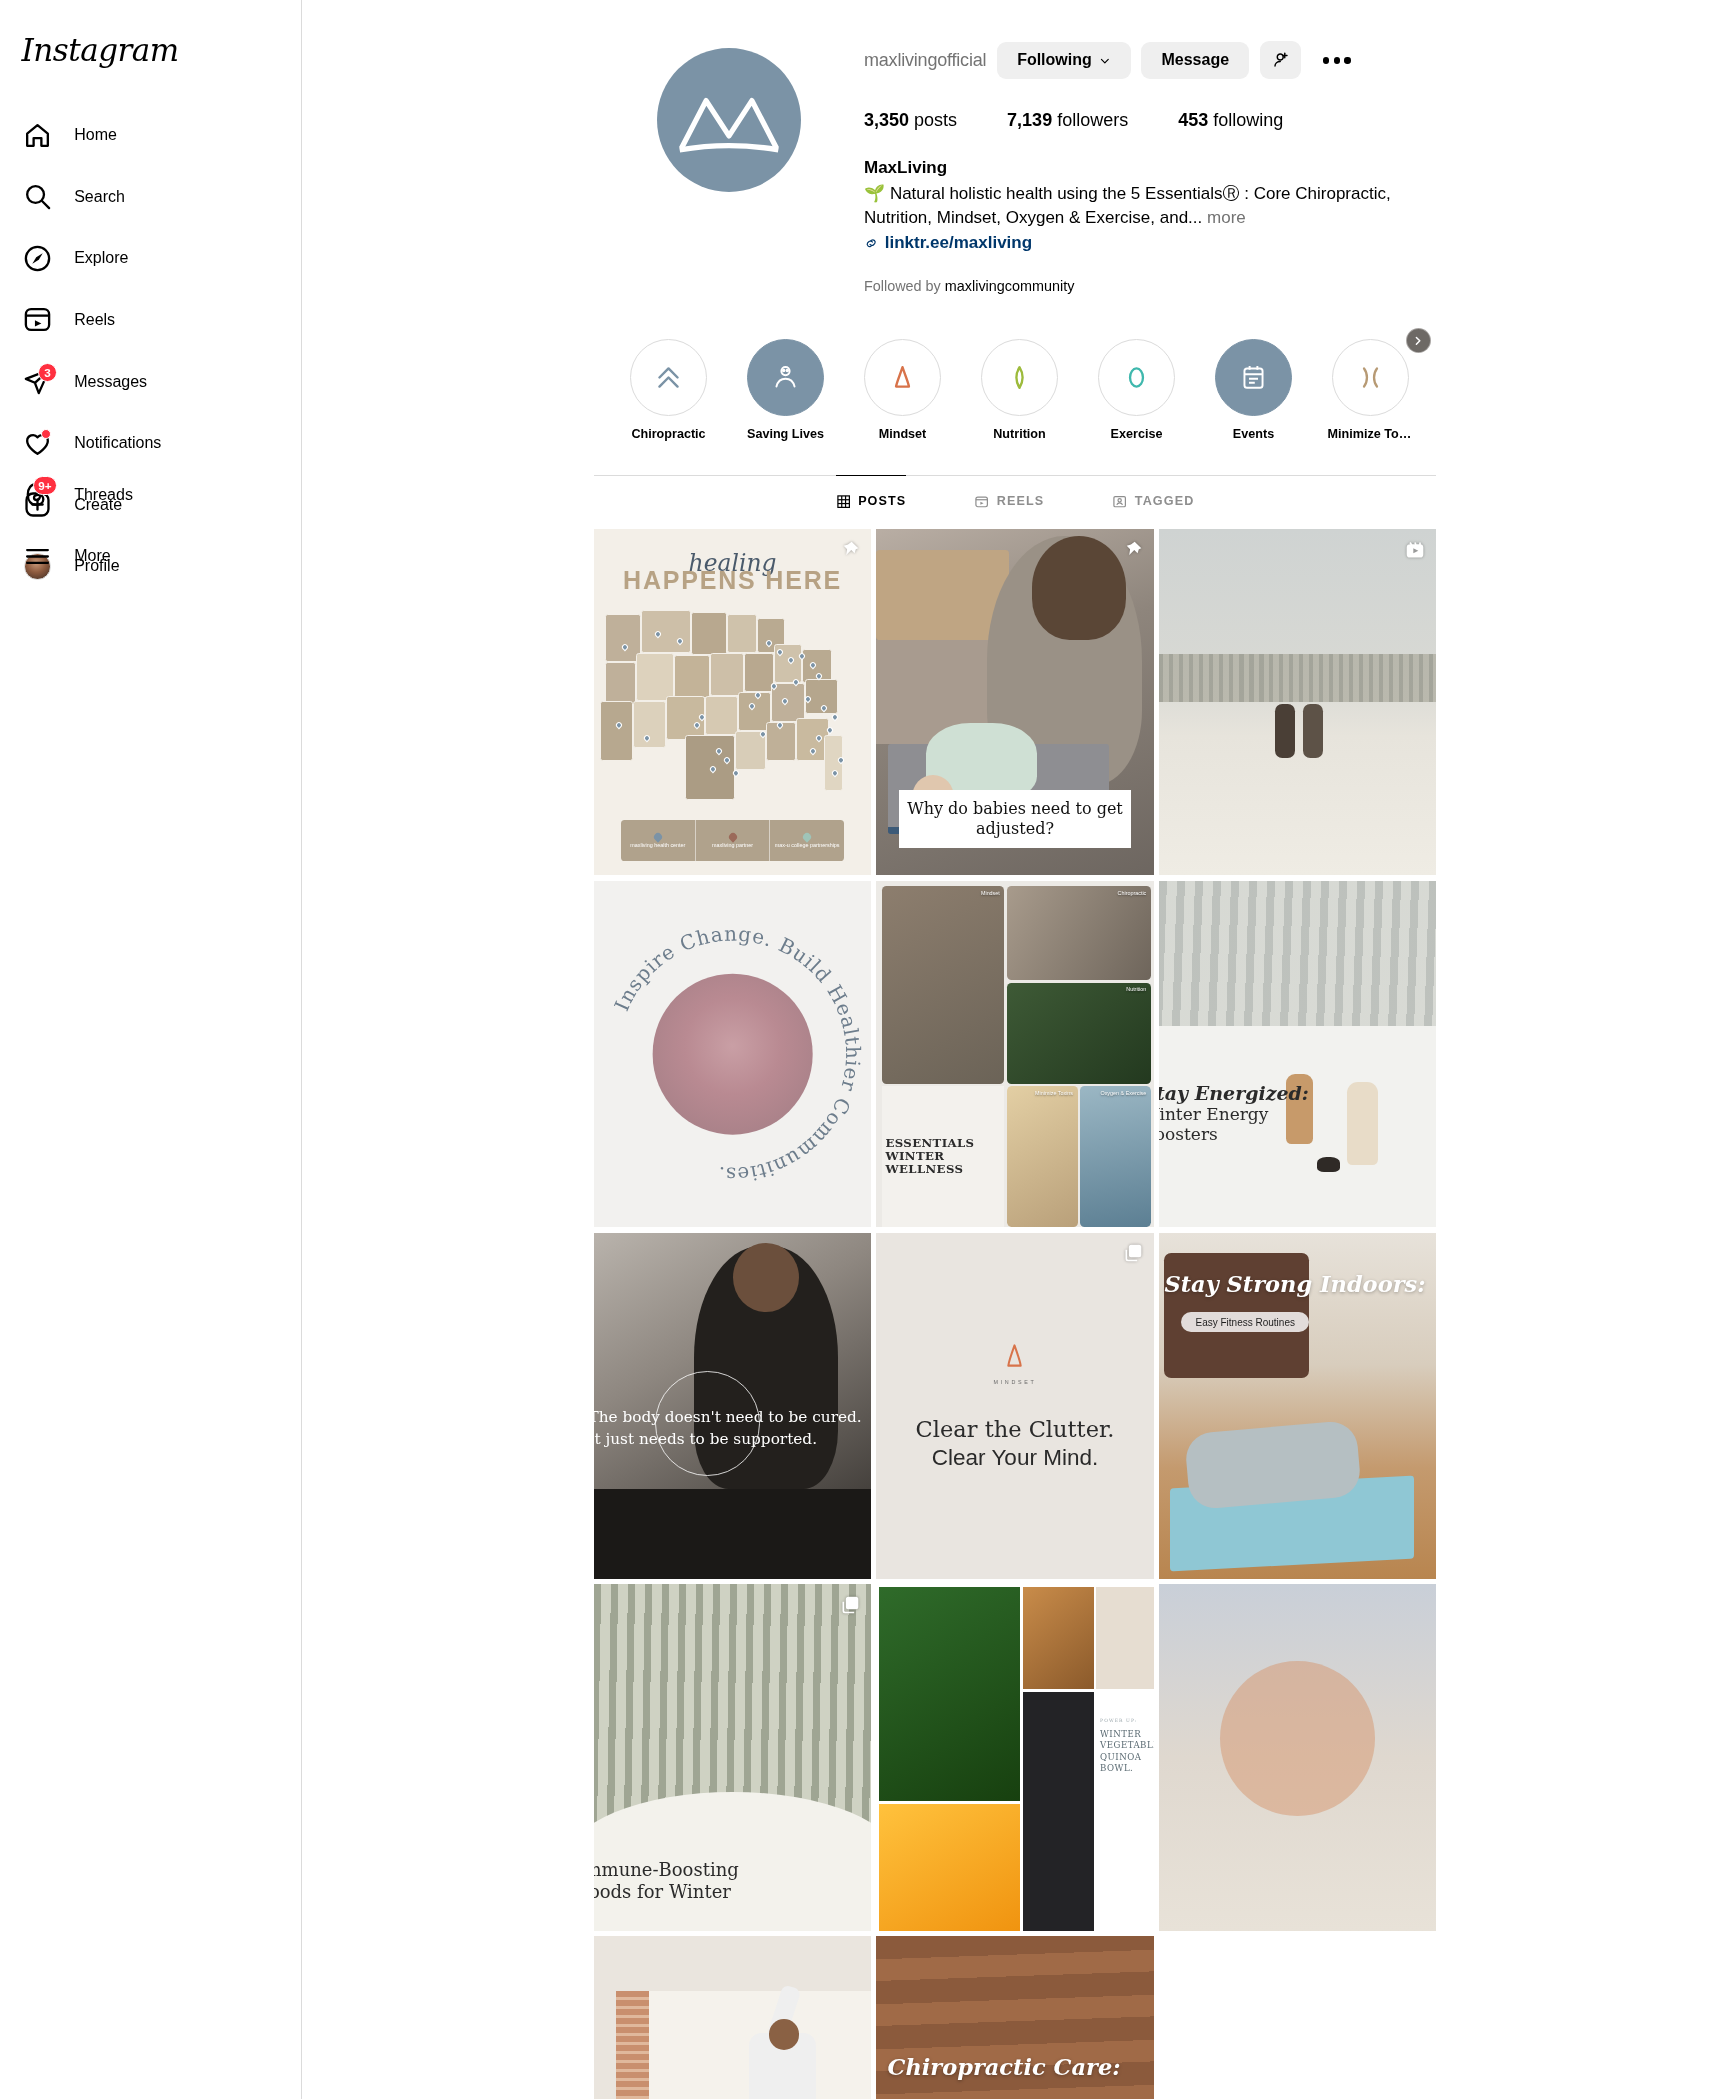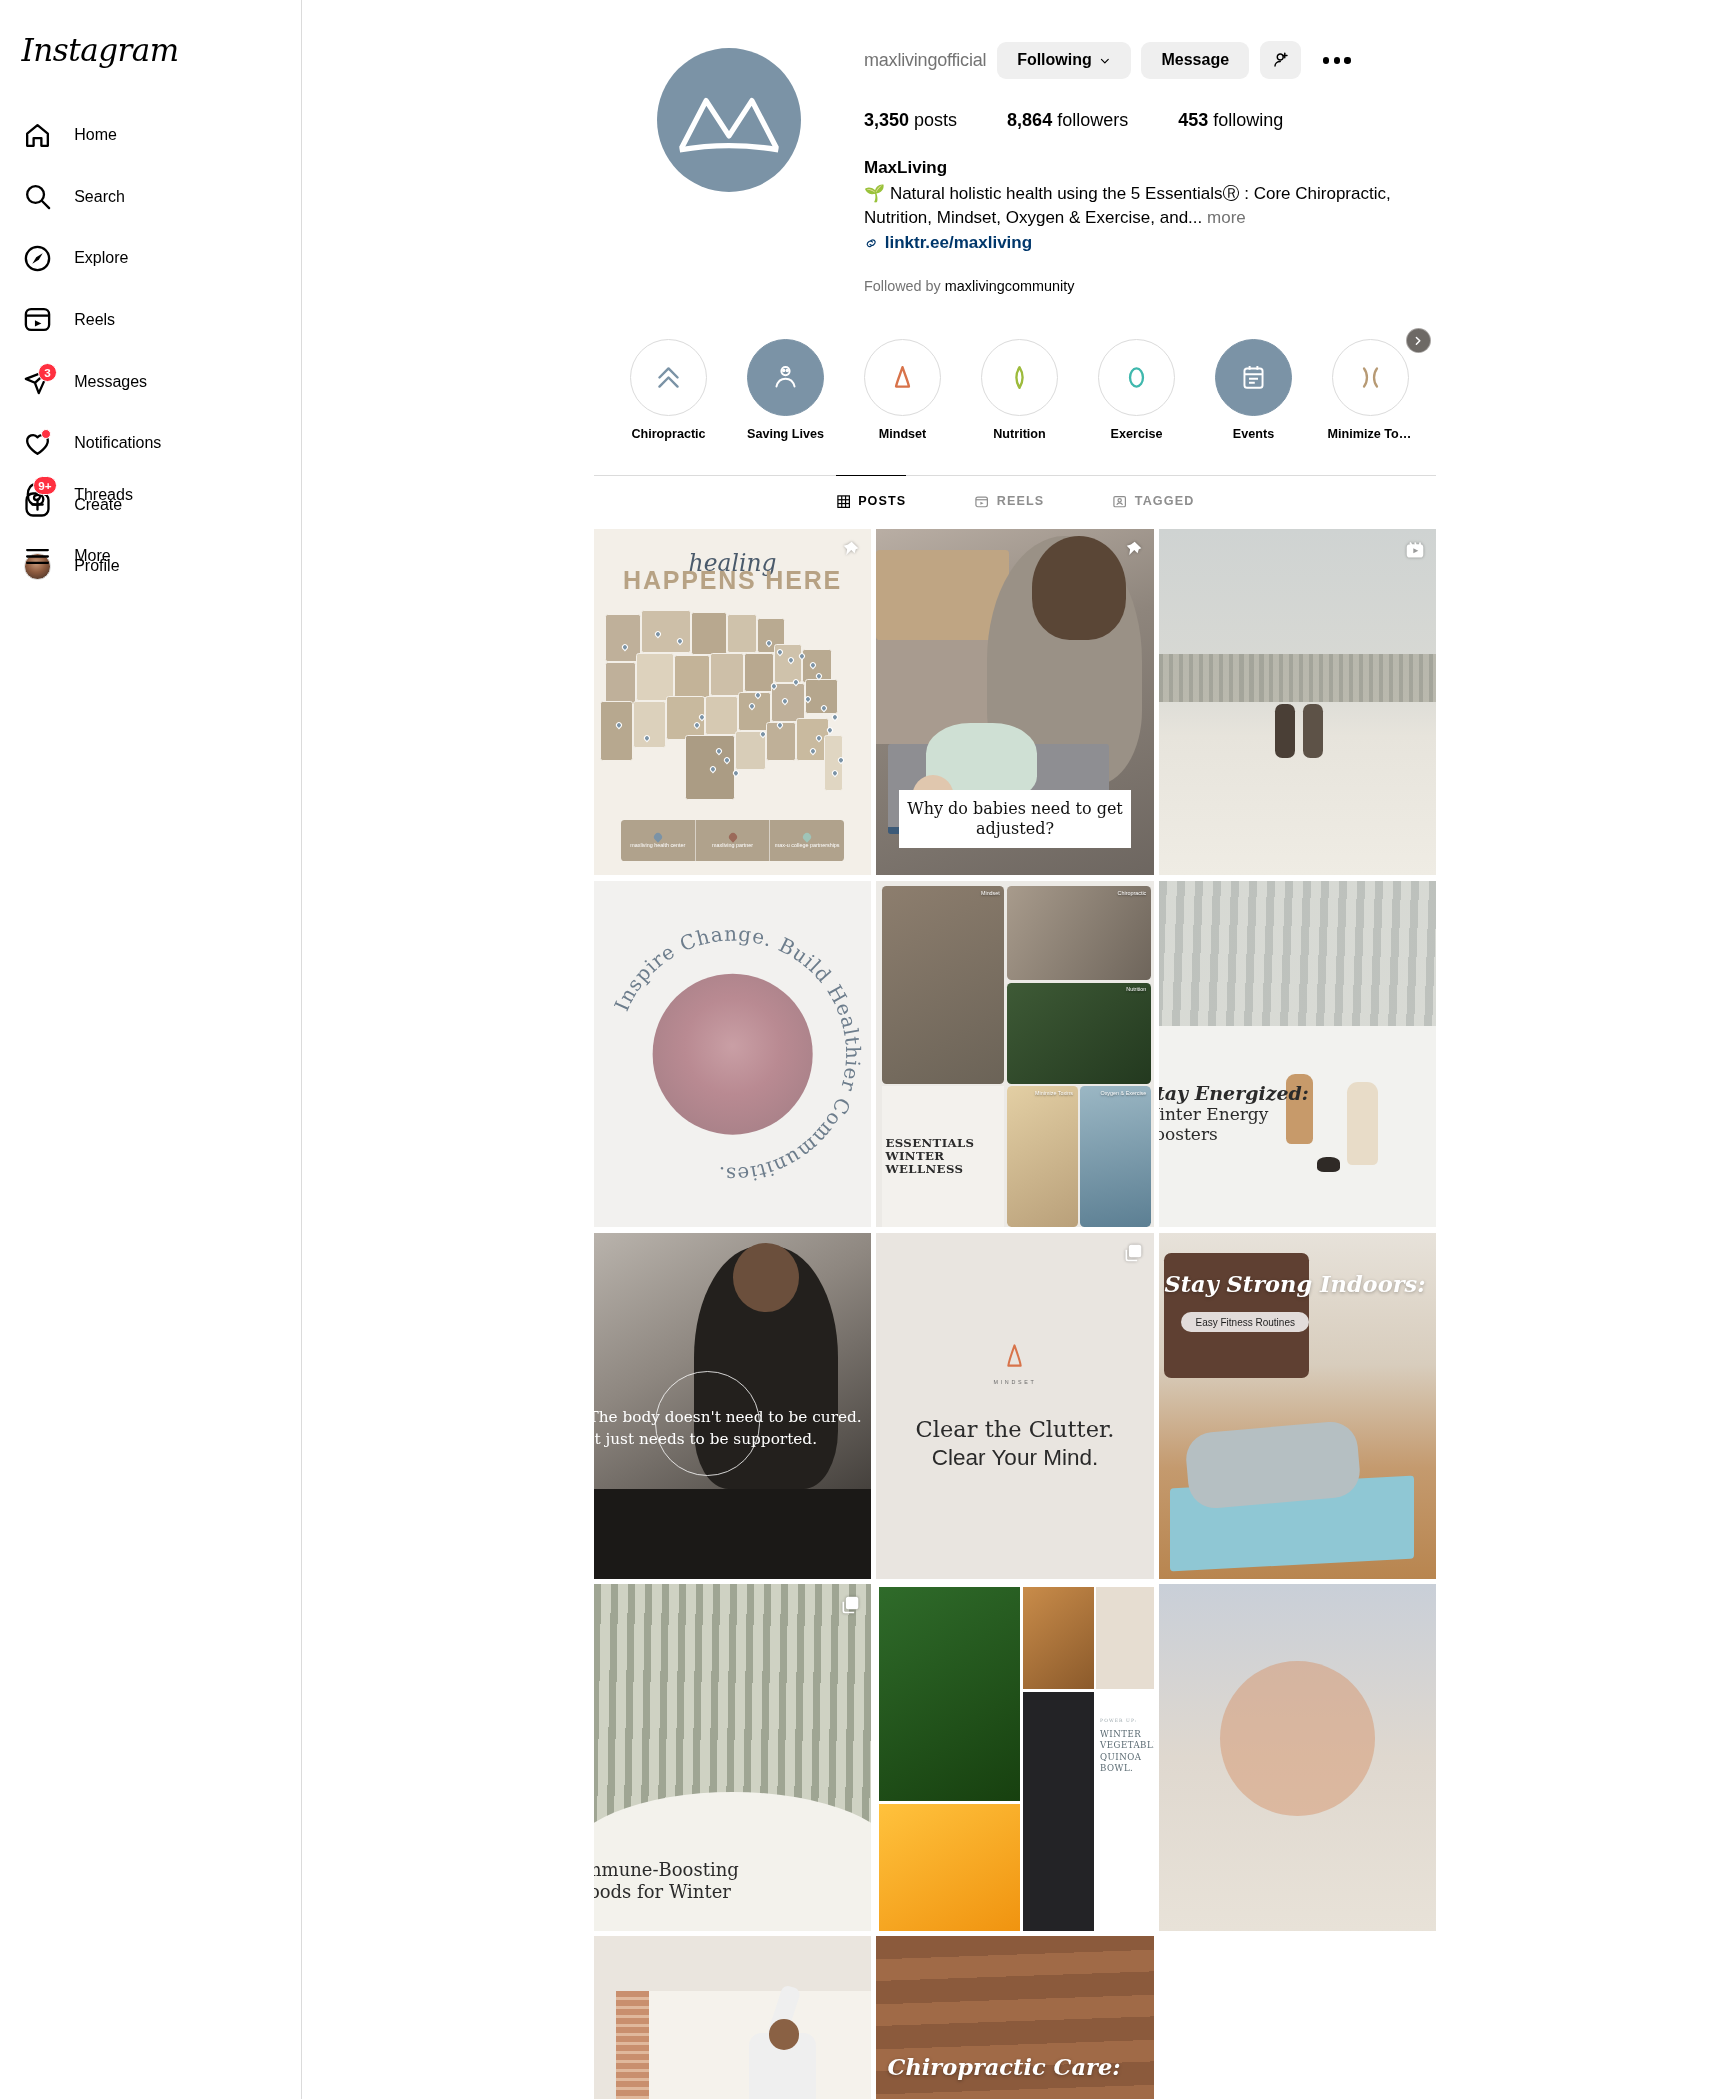--- a/index.html
+++ b/index.html
@@ -460,21 +460,21 @@
                 <span></span>
             </div>
           </div>
 
           <div class="stats-row">
             <div class="stat">
               <b>3,350</b>
               <span>posts</span>
             </div>
             <div class="stat">
-              <b>8,864</b>
+              <b>7,139</b>
               <span>followers</span>
             </div>
             <div class="stat">
               <b>453</b>
               <span>following</span>
             </div>
           </div>
 
           <div class="full-name">MaxLiving</div>
           <div class="bio">

